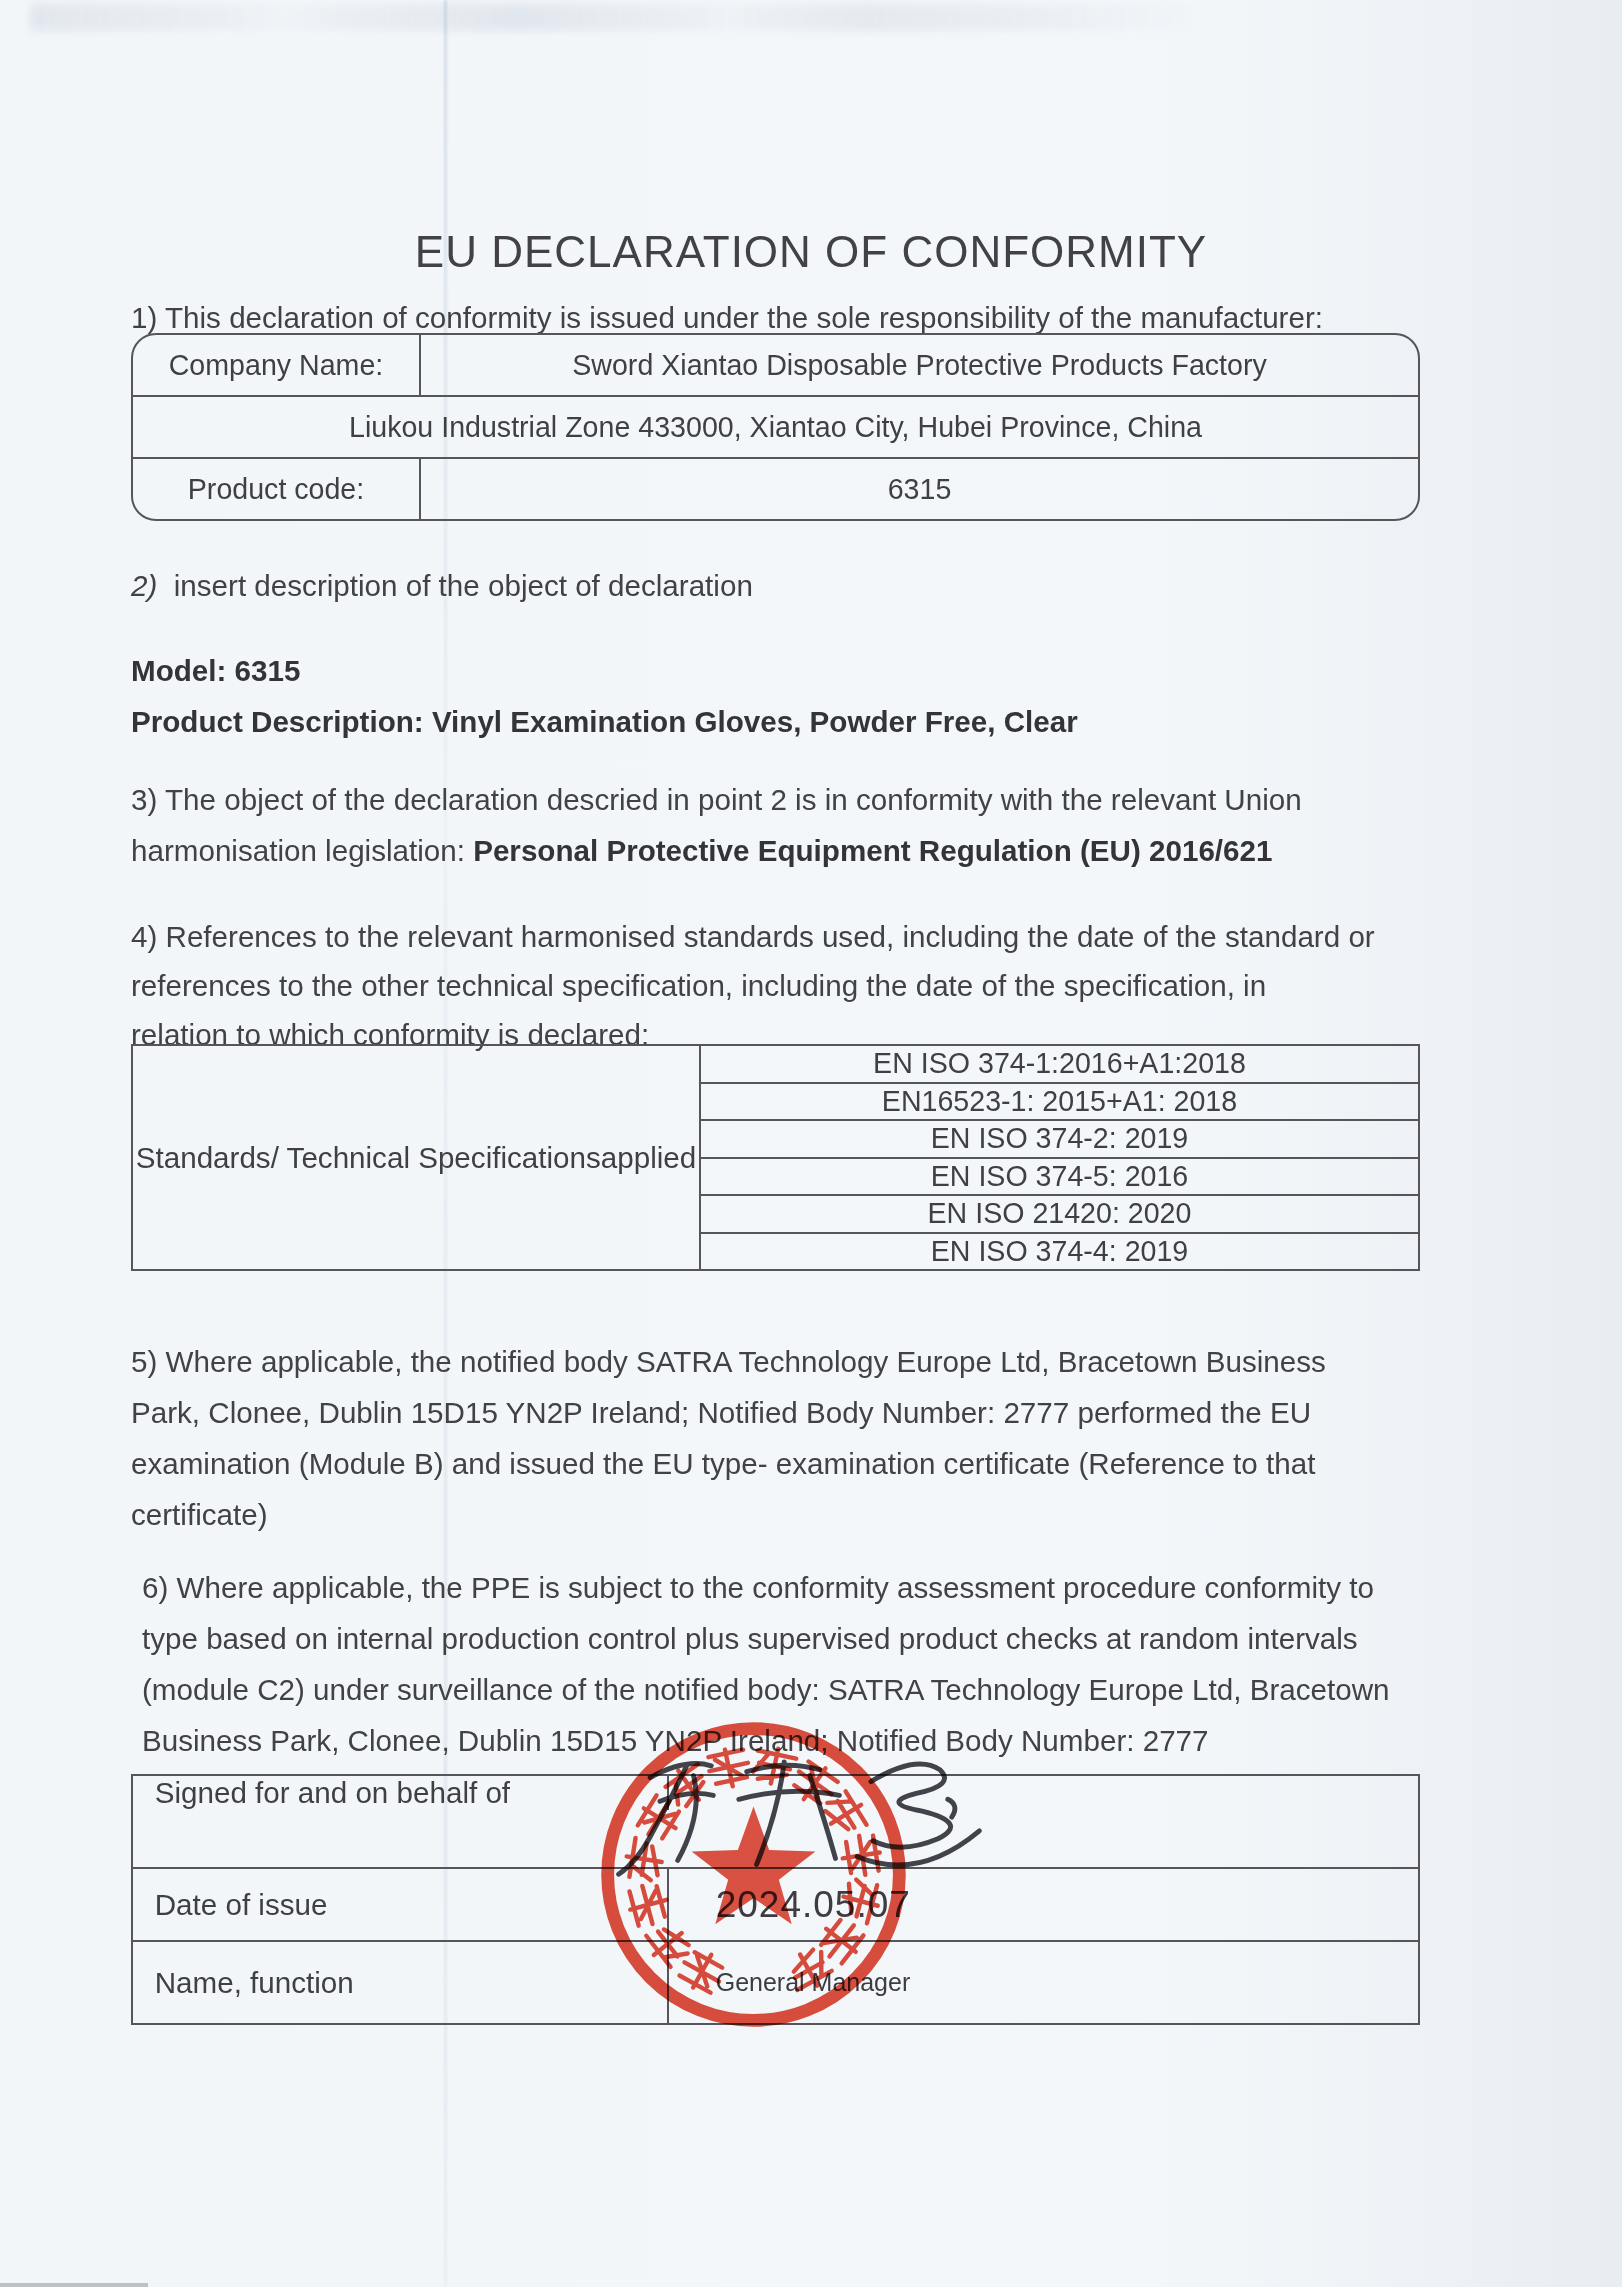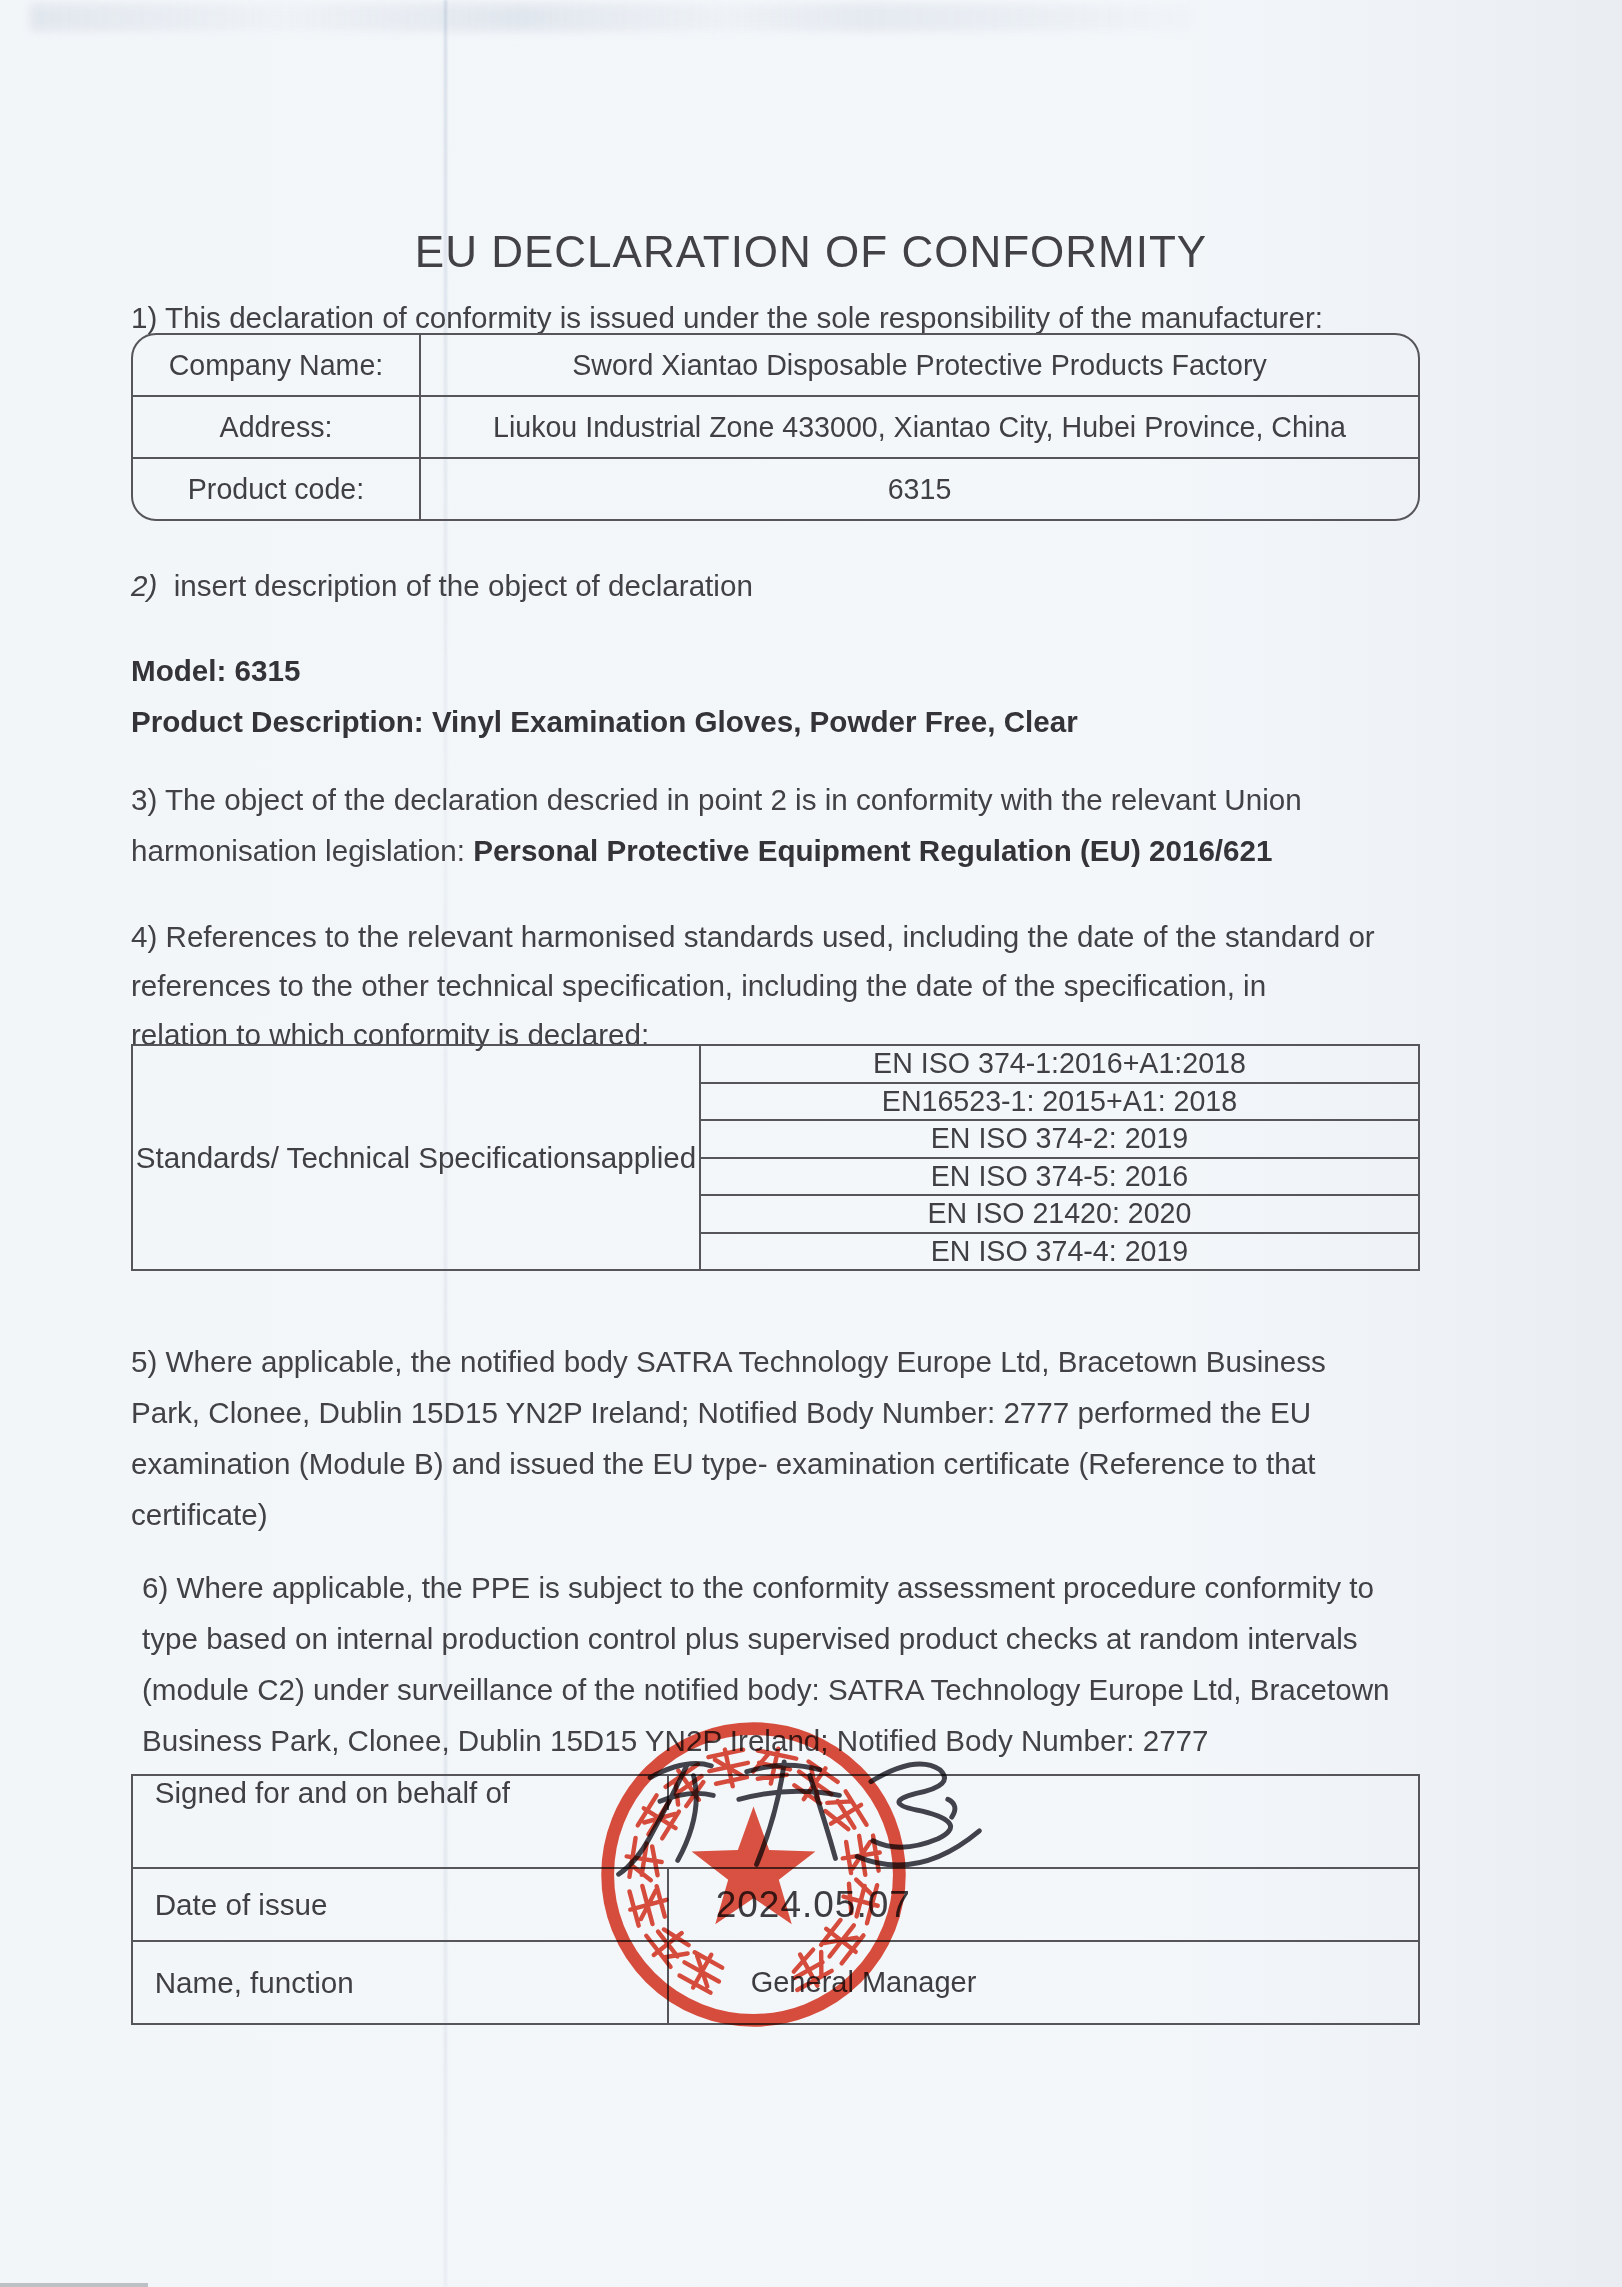--- a/index.html
+++ b/index.html
@@ -29,21 +29,21 @@
   .t4-right{flex:1; display:flex; flex-direction:column;}
   .t4-row{flex:1; border-top:2px solid #55555a; display:flex; align-items:center; justify-content:center; font-size:28.6px;}
   .t4-row:first-child{border-top:none;}
   .tsig{left:131px; top:1774px; width:1285px;}
   .sig-row{display:flex; border-top:2px solid #55555a;}
   .sig-row:first-child{border-top:none;flex-direction:column;}
   .sig-label{width:512px; border-right:2px solid #55555a; display:flex; align-items:center; padding-left:21.7px; font-size:29.6px;}
   .sig-value{flex:1; display:flex; align-items:center; padding-left:47px;}
   .r1{height:91px;} .r2{height:71px;} .r3{height:81px;}
   .date-text{font-size:37px; color:#3c3c41; letter-spacing:1px;}
-  .mgr-text{font-size:29px; color:#3c3c41;margin-left:35px;}
+  .mgr-text{font-size:25px; color:#3c3c41;}
   .bold{font-weight:700; color:#333338;}
   .it{font-style:italic;}
   
   .crease{left:444px; top:0; width:3px; height:2287px;
     background:linear-gradient(180deg,rgba(140,160,190,.30),rgba(140,160,190,.08) 35%,rgba(140,160,190,.20) 75%,rgba(140,160,190,.10));
     filter:blur(1px);}
   .smudge-top{left:29.6px; top:3.9px; width:1162px; height:27.6px;
     background:linear-gradient(90deg,rgba(120,140,175,.14),rgba(120,140,175,.03) 22%,rgba(120,140,175,.15) 42%,rgba(120,140,175,.04) 60%,rgba(120,140,175,.12) 72%,rgba(120,140,175,.02));
     filter:blur(4.9px);}
   .corner-mark{left:0; bottom:0; width:148px; height:3.9px; background:#90959c; opacity:.55;}
@@ -62,21 +62,20 @@
   <div class="abs title">EU DECLARATION OF CONFORMITY</div>
 
   <div class="abs body-text pline" style="left:131px; top:292px;">1) This declaration of conformity is issued under the sole responsibility of the manufacturer:</div>
 
   <div class="abs tbl t1">
     <div class="t1-row">
       <div class="t1-label">Company Name:</div>
       <div class="t1-value">Sword Xiantao Disposable Protective Products Factory</div>
     </div>
     <div class="t1-row">
-      <div class="t1-label">Address:</div>
       <div class="t1-value">Liukou Industrial Zone 433000, Xiantao City, Hubei Province, China</div>
     </div>
     <div class="t1-row">
       <div class="t1-label">Product code:</div>
       <div class="t1-value">6315</div>
     </div>
   </div>
 
   <div class="abs body-text pline" style="left:131px; top:560px;">
     <span class="it">2)</span>&nbsp;

